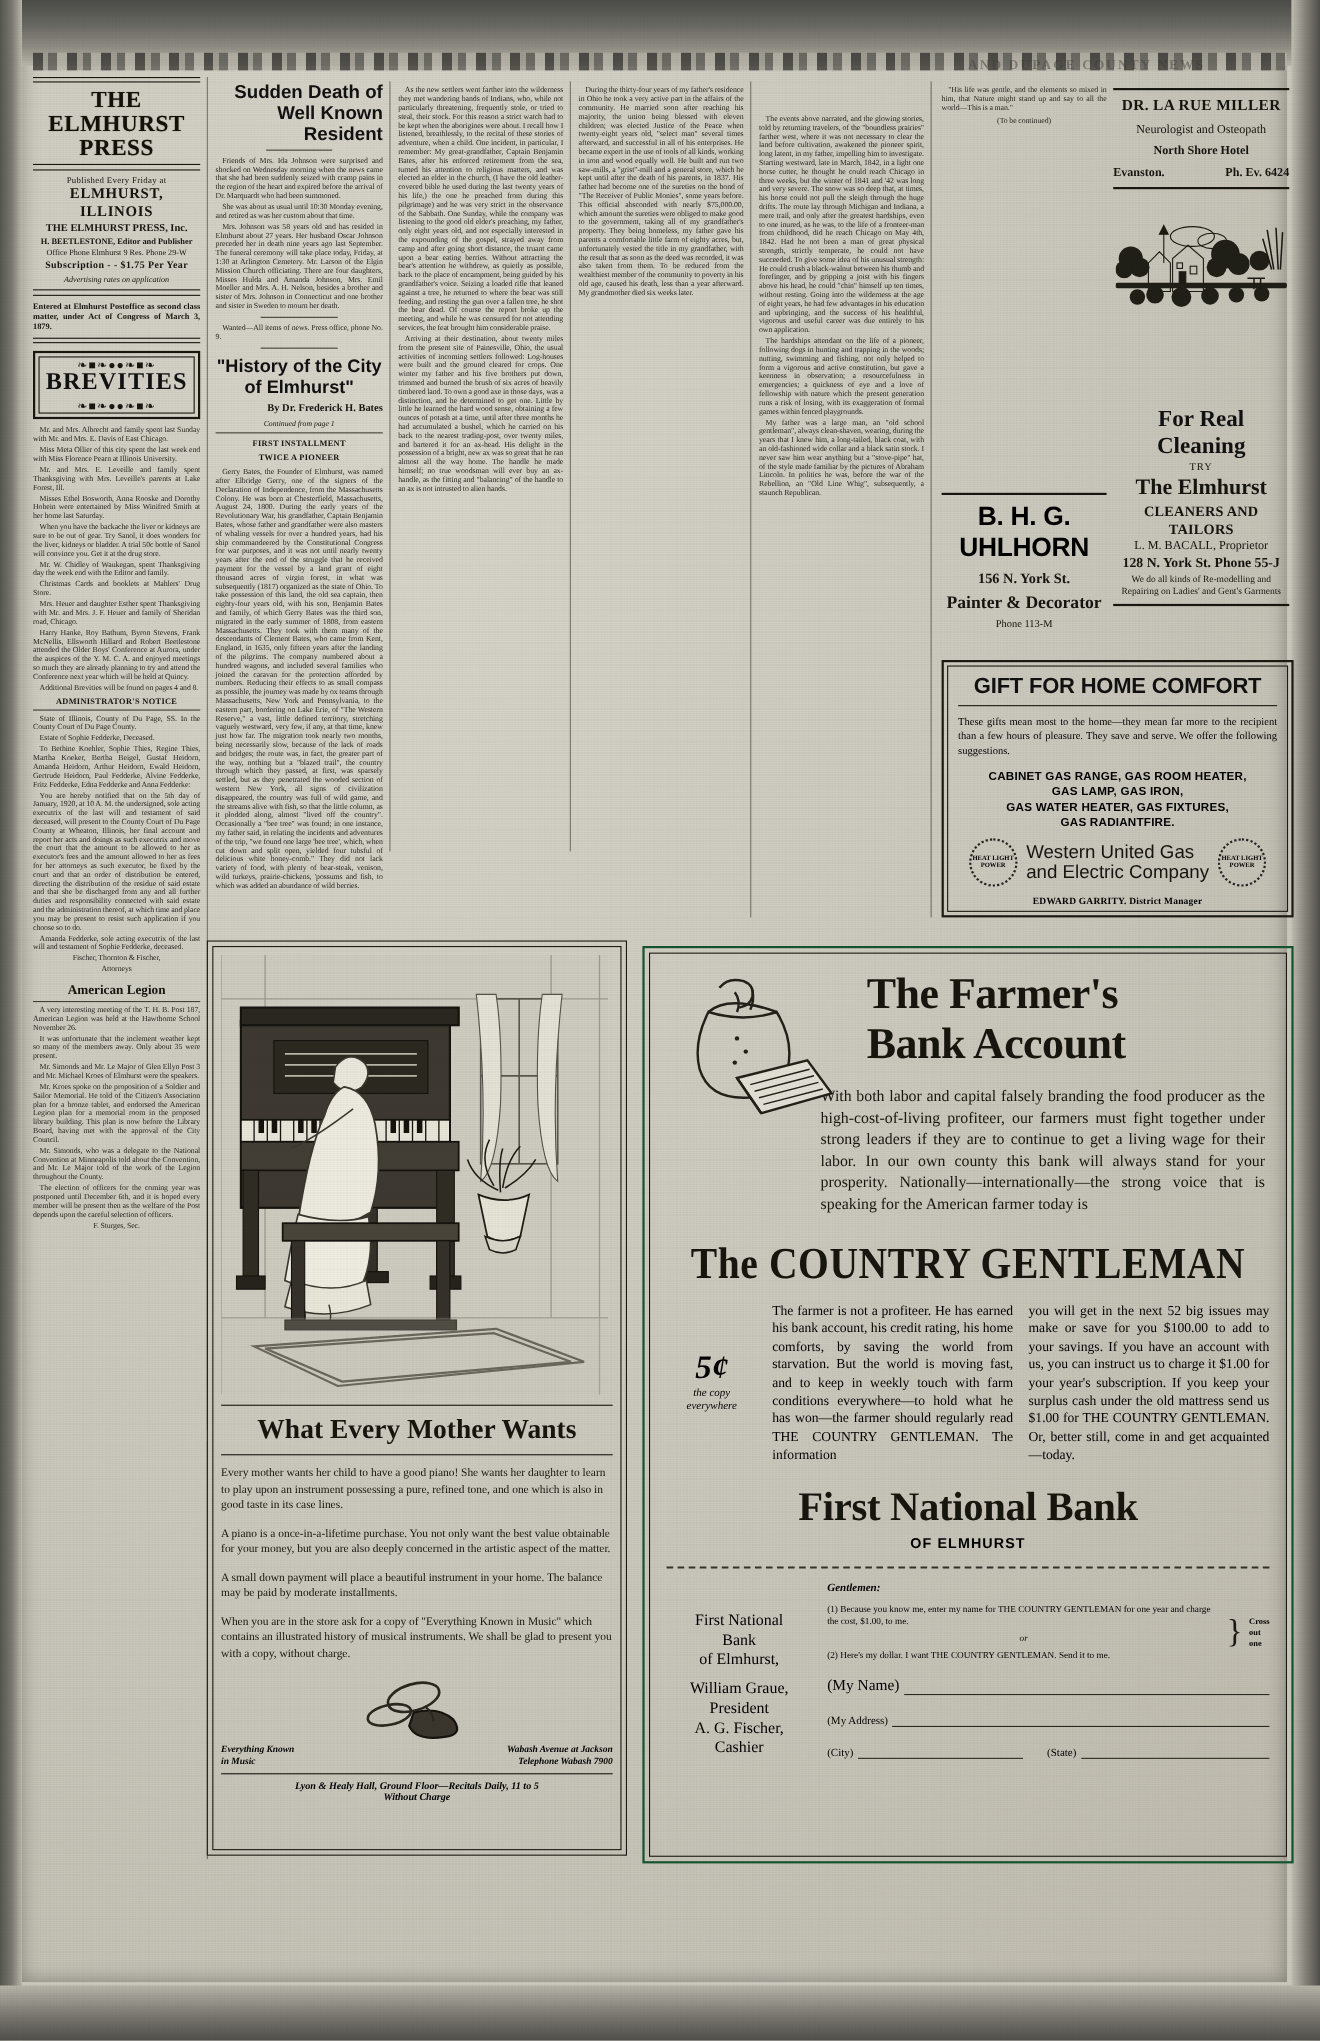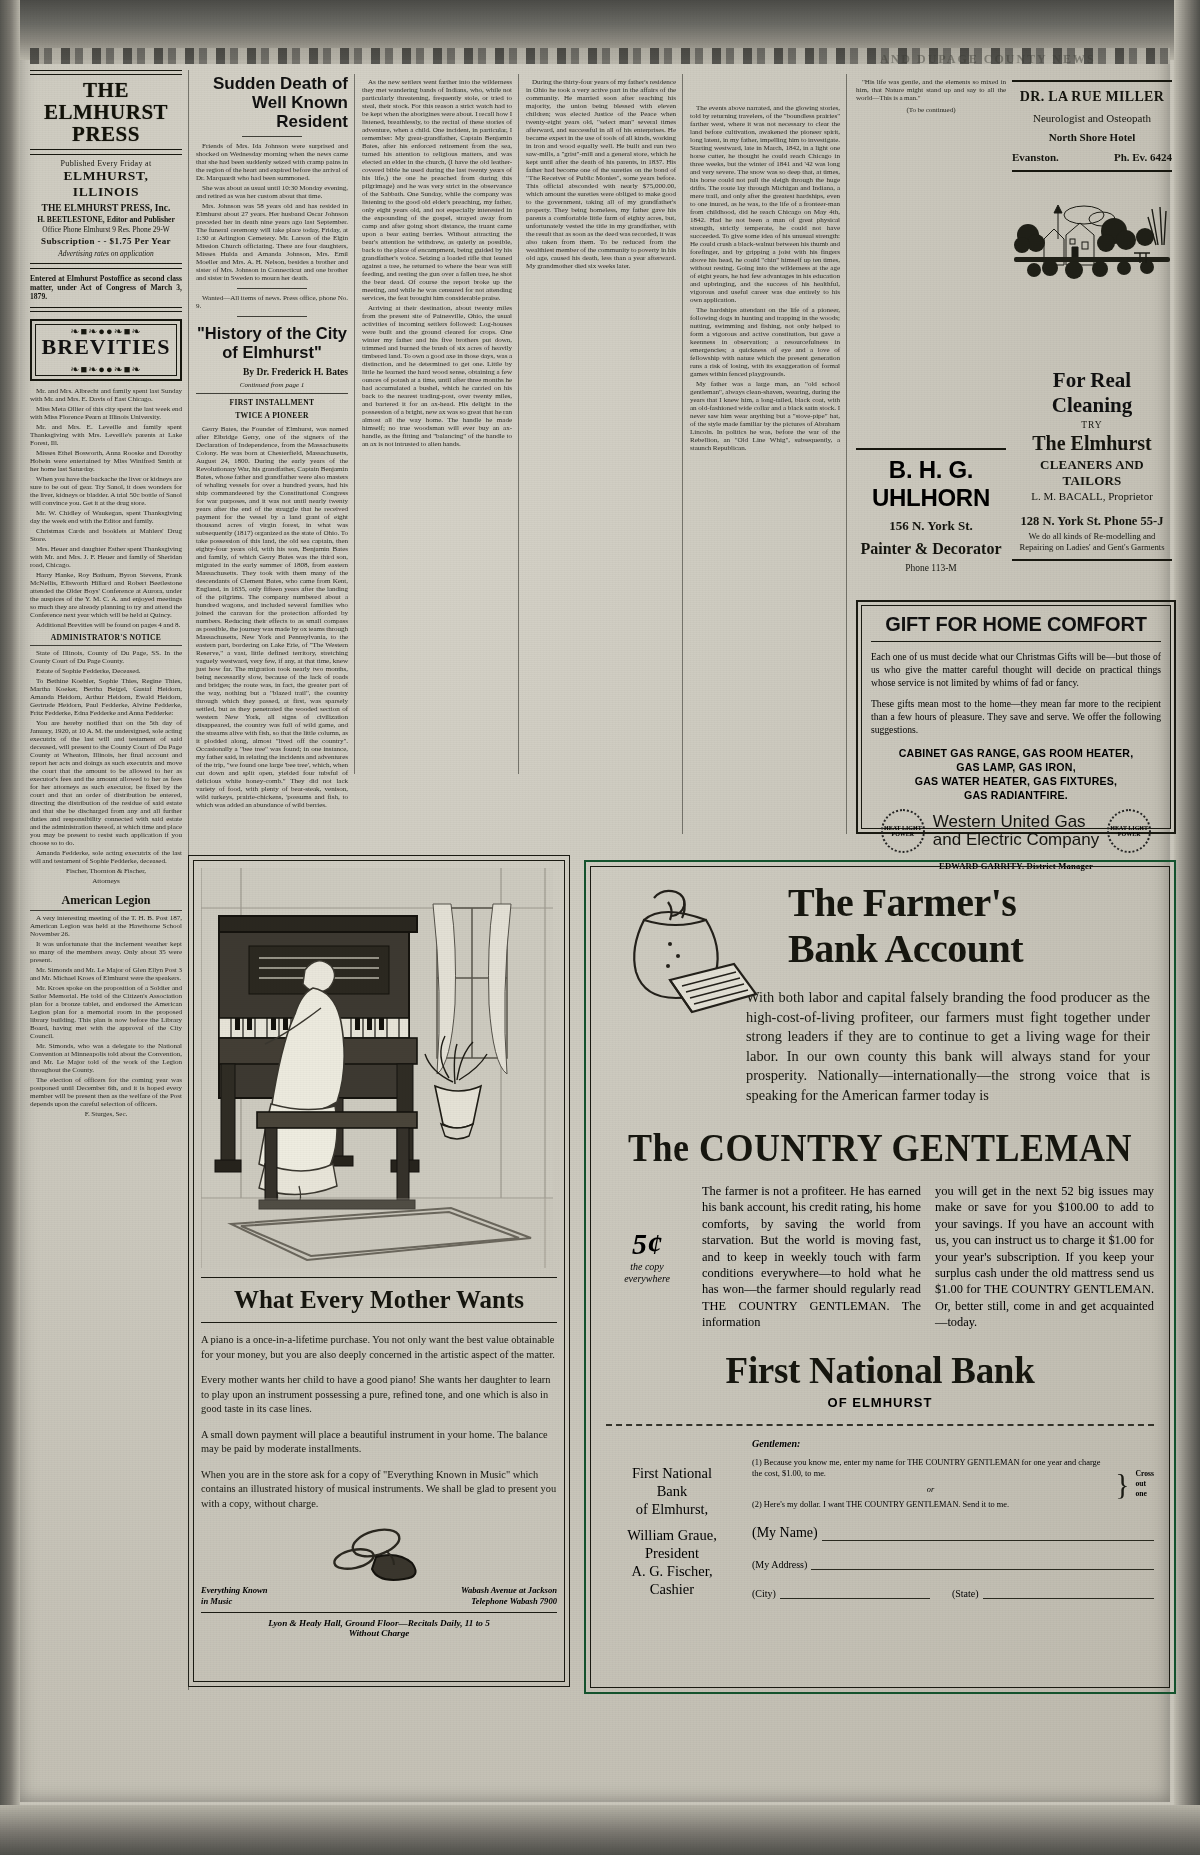--- a/index.html
+++ b/index.html
@@ -372,38 +372,37 @@
     </svg>
   </div>
 
 
   <div class="ad" style="left:1012px;top:368px;width:160px;">
     <div class="clean-big">For Real Cleaning</div>
     <div class="clean-try" style="margin-top:2px;">TRY</div>
     <div class="clean-name" style="margin-top:2px;">The Elmhurst</div>
     <div class="clean-ct" style="margin-top:2px;">CLEANERS AND TAILORS</div>
     <div class="clean-prop" style="margin-top:1px;">L. M. BACALL, Proprietor</div>
-    <div class="clean-addr" style="margin-top:12px;">128 N. York St.    Phone 55-J</div>
+    <div class="clean-addr" style="margin-top:2px;">128 N. York St.    Phone 55-J</div>
     <div class="clean-fine" style="margin-top:2px;">We do all kinds of Re-modelling and Repairing on Ladies' and Gent's Garments</div>
     <div class="ad-rule" style="margin-top:7px;"></div>
   </div>
 
   <div class="ad" style="left:856px;top:448px;width:150px;">
     <div class="ad-rule" style="margin-bottom:6px;"></div>
     <div class="uhl">B. H. G. UHLHORN</div>
     <div class="uhl2" style="margin-top:6px;">156 N. York St.</div>
     <div class="uhl3" style="margin-top:6px;">Painter &amp; Decorator</div>
     <div class="uhl4" style="margin-top:5px;">Phone 113-M</div>
   </div>
 
   <div class="giftbox" style="left:856px;top:600px;width:316px;height:230px;">
     <div style="position:relative;padding:11px 13px;">
       <div class="gift-h">GIFT FOR HOME COMFORT</div>
       <div style="border-top:1.5px solid #1a1a12;margin:5px 0 8px;"></div>
-      <div class="gift-p">Each one of us must decide what our Christmas Gifts will be—but those of us who give the matter careful thought will decide on practical things whose service is not limited by whims of fad or fancy.</div>
       <div class="gift-p" style="margin-top:8px;">These gifts mean most to the home—they mean far more to the recipient than a few hours of pleasure. They save and serve. We offer the following suggestions.</div>
       <div class="gift-list" style="margin-top:10px;">
         <div>CABINET GAS RANGE, GAS ROOM HEATER,</div>
         <div>GAS LAMP,        GAS IRON,</div>
         <div>GAS WATER HEATER,     GAS FIXTURES,</div>
         <div>GAS RADIANTFIRE.</div>
       </div>
       <div style="display:flex;align-items:center;justify-content:center;gap:8px;margin-top:7px;">
         <div class="seal">
           <span>HEAT LIGHT POWER</span>
@@ -502,22 +501,22 @@
             <path d="M30 356 L250 340 L330 370 L106 392 Z"></path>
             <path d="M40 358 L248 344 L318 370 L110 388 Z"></path>
           </g>
           <rect x="0" y="330" width="352" height="70" fill="#c3c0b5" opacity=".25"></rect>
         </svg>
       </div>
 
       <div style="border-top:1.5px solid #1a1a12;margin:9px 0 8px;"></div>
       <div class="p-title">What Every Mother Wants</div>
       <div style="border-top:1.5px solid #1a1a12;margin:8px 0 10px;"></div>
+      <div class="p-body" style="margin-bottom:11px;">Every mother wants her child to have a good piano! She wants her daughter to learn to play upon an instrument possessing a pure, refined tone, and one which is also in good taste in its case lines.</div>
       <div class="p-body" style="margin-bottom:11px;">A piano is a once-in-a-lifetime purchase. You not only want the best value obtainable for your money, but you are also deeply concerned in the artistic aspect of the matter.</div>
-      <div class="p-body" style="margin-bottom:11px;">Every mother wants her child to have a good piano! She wants her daughter to learn to play upon an instrument possessing a pure, refined tone, and one which is also in good taste in its case lines.</div>
       <div class="p-body" style="margin-bottom:11px;">A small down payment will place a beautiful instrument in your home. The balance may be paid by moderate installments.</div>
       <div class="p-body">When you are in the store ask for a copy of "Everything Known in Music" which contains an illustrated history of musical instruments. We shall be glad to present you with a copy, without charge.</div>
 
       <div style="display:flex;justify-content:center;margin:10px 0 4px;">
         <svg viewBox="0 0 110 60" width="110" height="60">
           <g fill="none" stroke="#2a271f" stroke-width="2.4">
             <ellipse cx="52" cy="22" rx="24" ry="12" transform="rotate(-16 52 22)"></ellipse>
             <ellipse cx="30" cy="38" rx="20" ry="9" transform="rotate(-12 30 38)"></ellipse>
           </g>
           <path d="M52 36 q22 -6 36 6 q10 14 -8 16 q-26 4 -32 -10 Z" fill="#3a362d" stroke="#15130e" stroke-width="2"></path>

